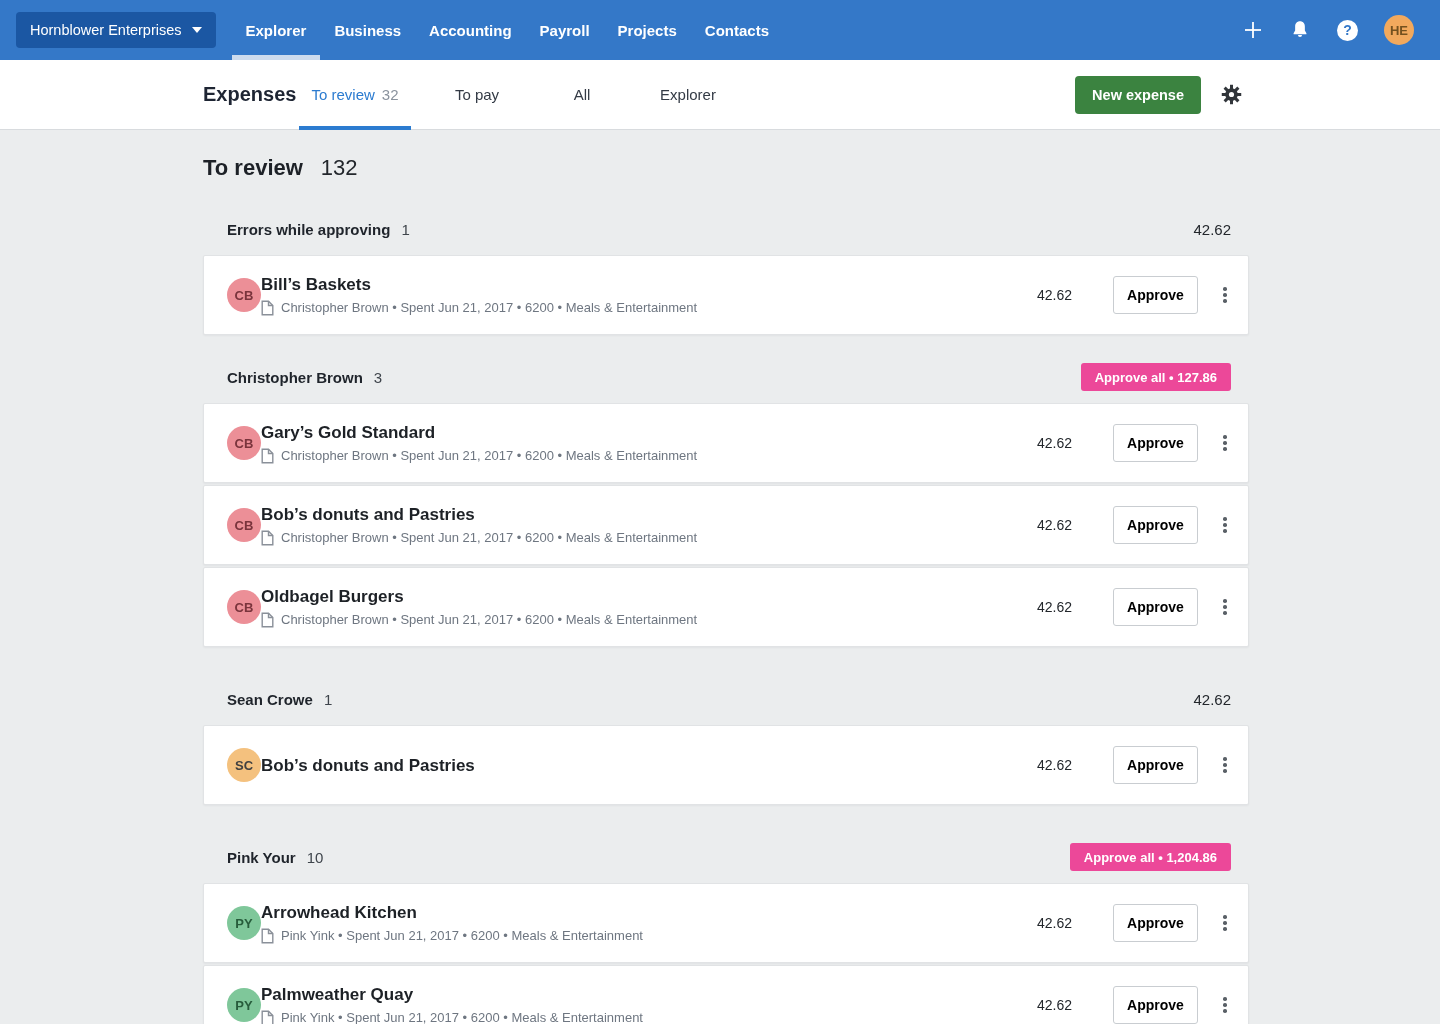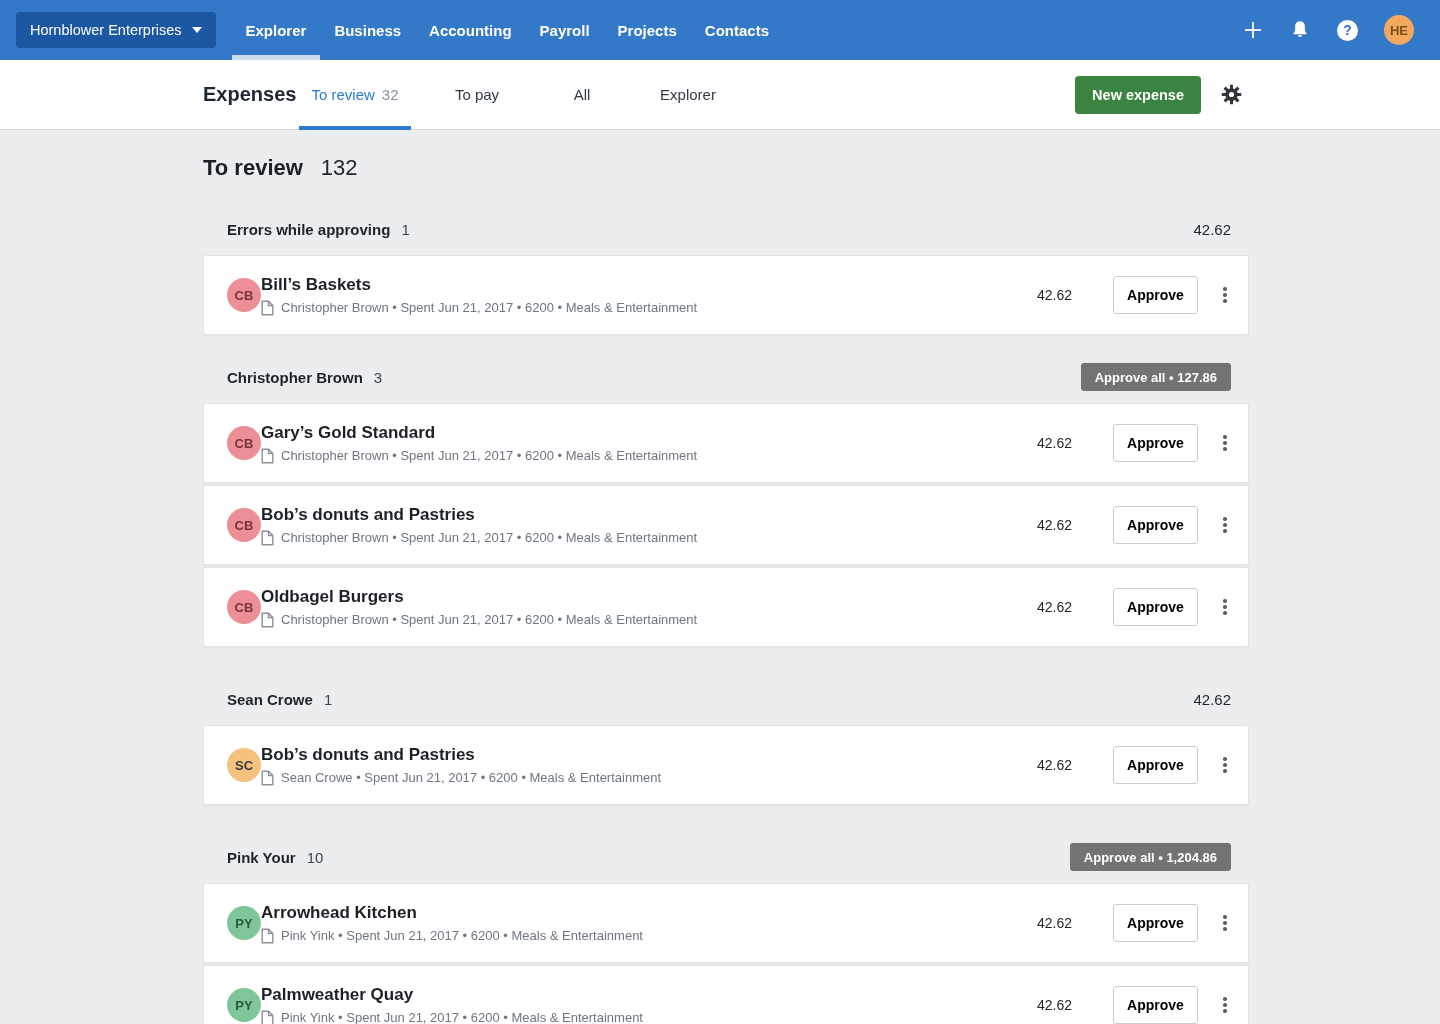--- a/index.html
+++ b/index.html
@@ -49,21 +49,21 @@
   .page-count { font-size:22px; color:#23272c; }
 
   .section:nth-of-type(1){ margin-top:32px; }
   .section:nth-of-type(2){ margin-top:28px; }
   .section:nth-of-type(3){ margin-top:38px; }
   .section:nth-of-type(4){ margin-top:38px; }
   .section-header { height:28px; display:flex; align-items:center; padding:0 18px 0 24px; }
   .section-title { font-size:15px; font-weight:bold; color:#1f242b; }
   .section-count { font-size:15px; color:#3f454c; margin-left:11px; }
   .section-total { margin-left:auto; font-size:15px; color:#23272c; }
-  .approve-all-btn { margin-left:auto; height:28px; background:#737373; color:#fff; border:none; border-radius:3px;
+  .approve-all-btn { margin-left:auto; height:28px; background:#ec4899; color:#fff; border:none; border-radius:3px;
     font-family:inherit; font-size:13px; font-weight:bold; padding:0 14px; cursor:pointer; }
   .cards { margin-top:12px; display:flex; flex-direction:column; gap:2px; }
 
   .card { height:80px; background:#fff; border:1px solid #e1e3e5; border-radius:2px;
     box-shadow:0 1px 2px rgba(30,40,50,0.05); display:flex; align-items:center; padding:0 13px 0 23px; cursor:pointer; }
   .avatar { width:34px; height:34px; border-radius:50%; flex:0 0 34px;
     display:flex; align-items:center; justify-content:center; font-size:13px; font-weight:bold; }
   .card-main { }
   .card-title { font-size:17px; font-weight:bold; color:#1d2126; line-height:19px; }
   .card-meta { margin-top:6px; display:flex; align-items:center; gap:7px; font-size:13px; color:#6e7681; }
@@ -272,27 +272,20 @@
       <span class="section-title">Sean Crowe</span>
       <span class="section-count">1</span>
       <span class="section-total">42.62</span>
 
     </div>
     <div class="cards">
           <div class="card">
     <div class="avatar" style="background: rgb(244, 193, 126); color: #404040;">SC</div>
     <div class="card-main">
       <div class="card-title">Bob’s donuts and Pastries</div>
-      <div class="card-meta">
-        <svg width="13" height="16" viewBox="0 0 13 16">
-          <path d="M1.2 1.2 h6.3 l4.3 4.3 v9.3 h-10.6 z" fill="none" stroke="#8a9099" stroke-width="1.4"></path>
-          <path d="M7.5 1.2 v4.3 h4.3" fill="none" stroke="#8a9099" stroke-width="1.4"></path>
-        </svg>
-        <span>Sean Crowe • Spent Jun 21, 2017 • 6200 • Meals &amp; Entertainment</span>
-      </div>
     </div>
     <span class="card-amount">42.62</span>
     <button class="approve-btn">Approve</button>
     <button class="kebab" aria-label="more options">
               <i></i>
               <i></i>
               <i></i>
             </button>
   </div>
         </div>

